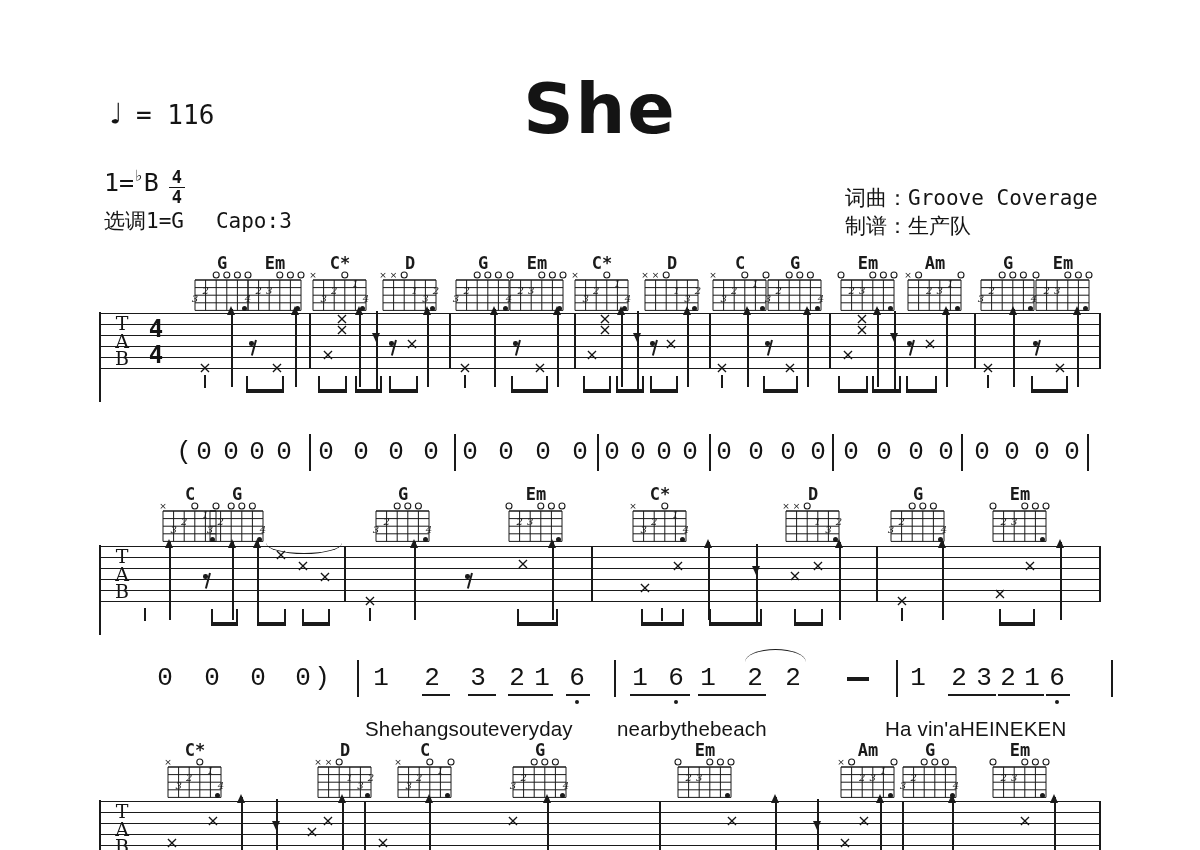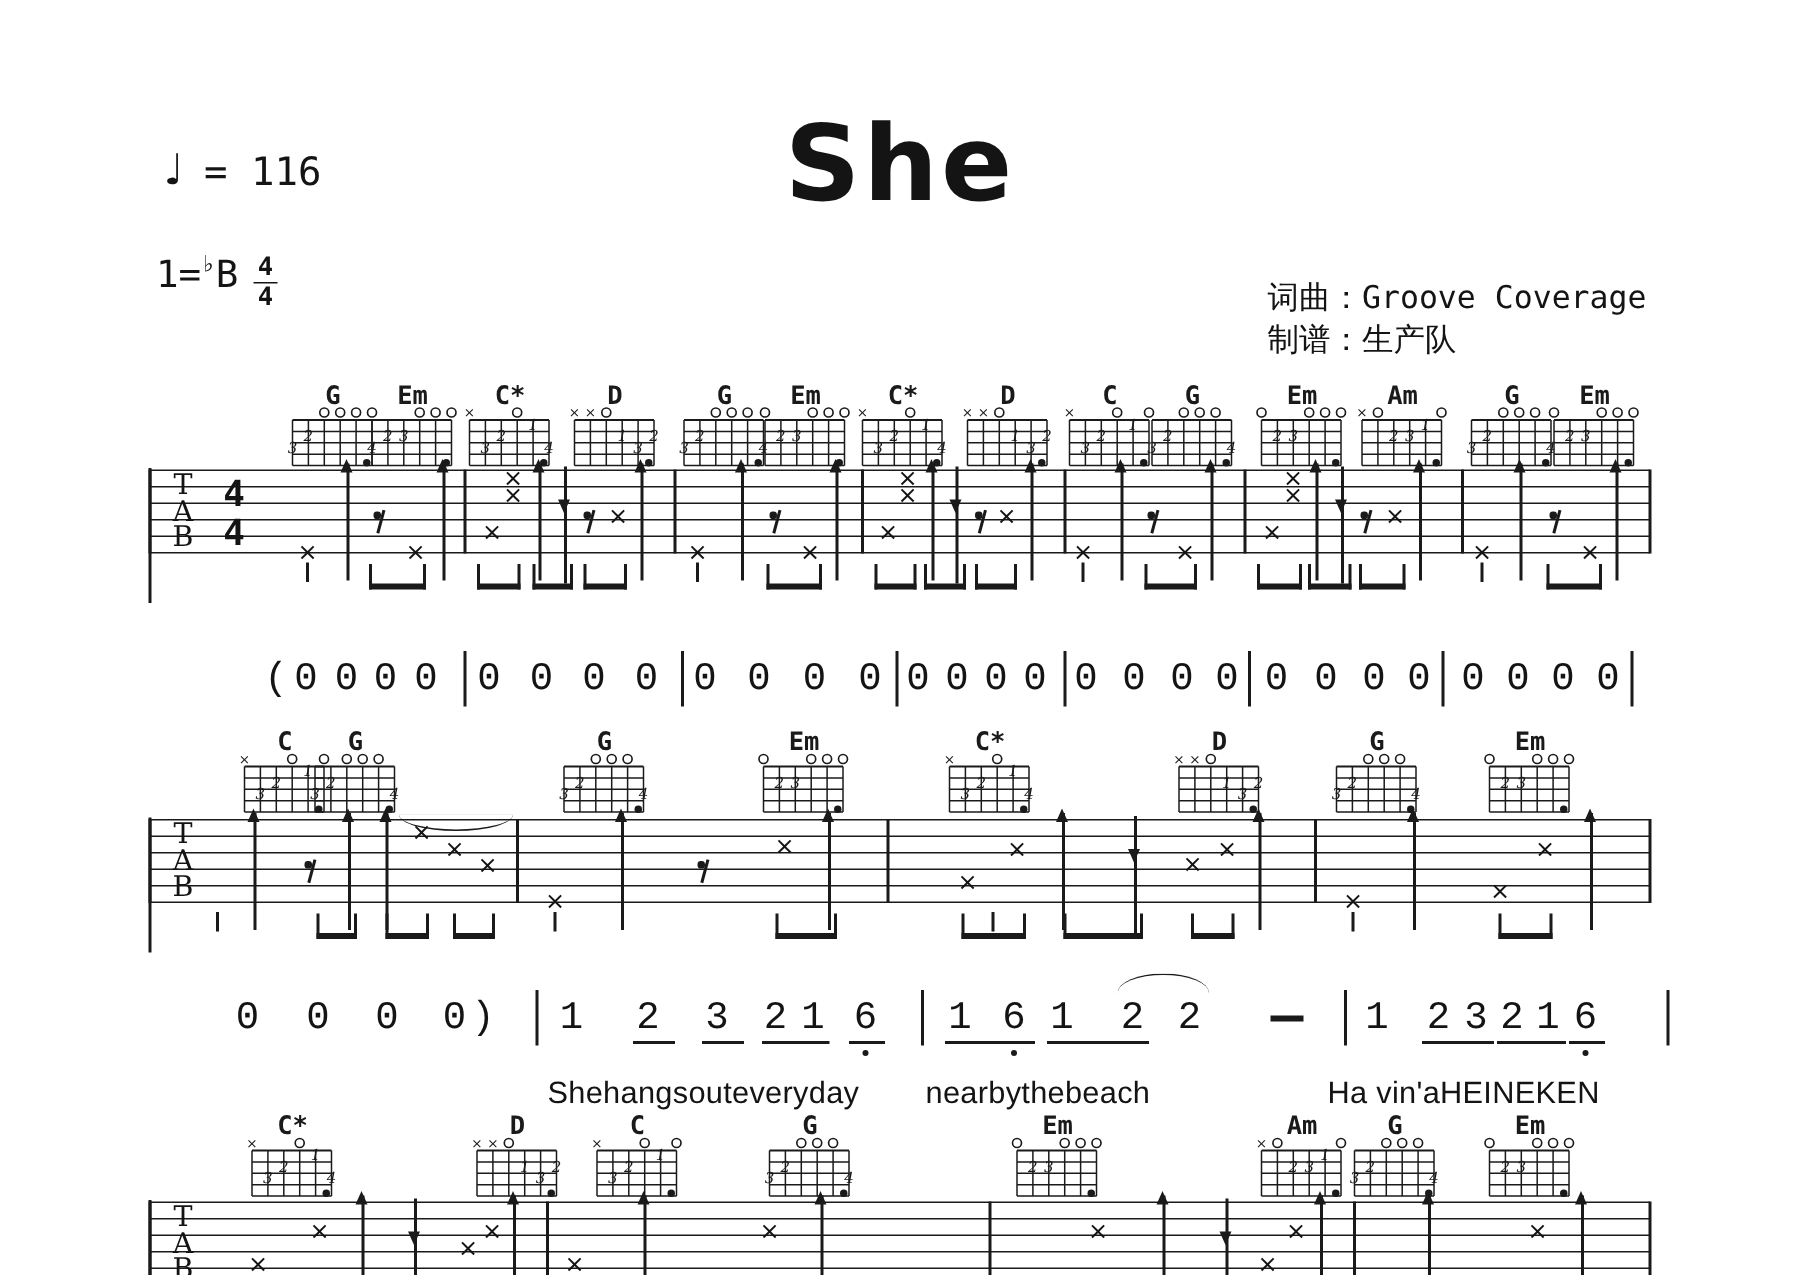--- a/index.html
+++ b/index.html
@@ -47,20 +47,23 @@
   <div class="tempo">
     <span class="note">♩</span><span>= 116</span>
   </div>
 
   <div class="title">She</div>
 
   <div class="keyline">
     <span>1=</span><span class="flat">♭</span><span>B</span><span class="frac"><span class="top">4</span><span class="bot">4</span></span>
   </div>
 
+  <div class="tuning">
+    <span>选调1=G</span><span class="capo">Capo:3</span>
+  </div>
 
   <div class="credits">
     <div>词曲：Groove Coverage</div>
     <div>制谱：生产队</div>
   </div>
 
   <div id="stage">
       <div class="chord" style="left: 189px; top: 253px; width: 66px; height: 64px;"><svg width="66" height="64" xmlns="http://www.w3.org/2000/svg">
           <text x="33" y="16" text-anchor="middle" font-family="DejaVu Sans Mono, monospace" font-size="17" font-weight="bold" fill="#1a1a1a">G</text>
           <circle cx="27.2" cy="22" r="3" fill="none" stroke="#1a1a1a" stroke-width="1.1"></circle>

